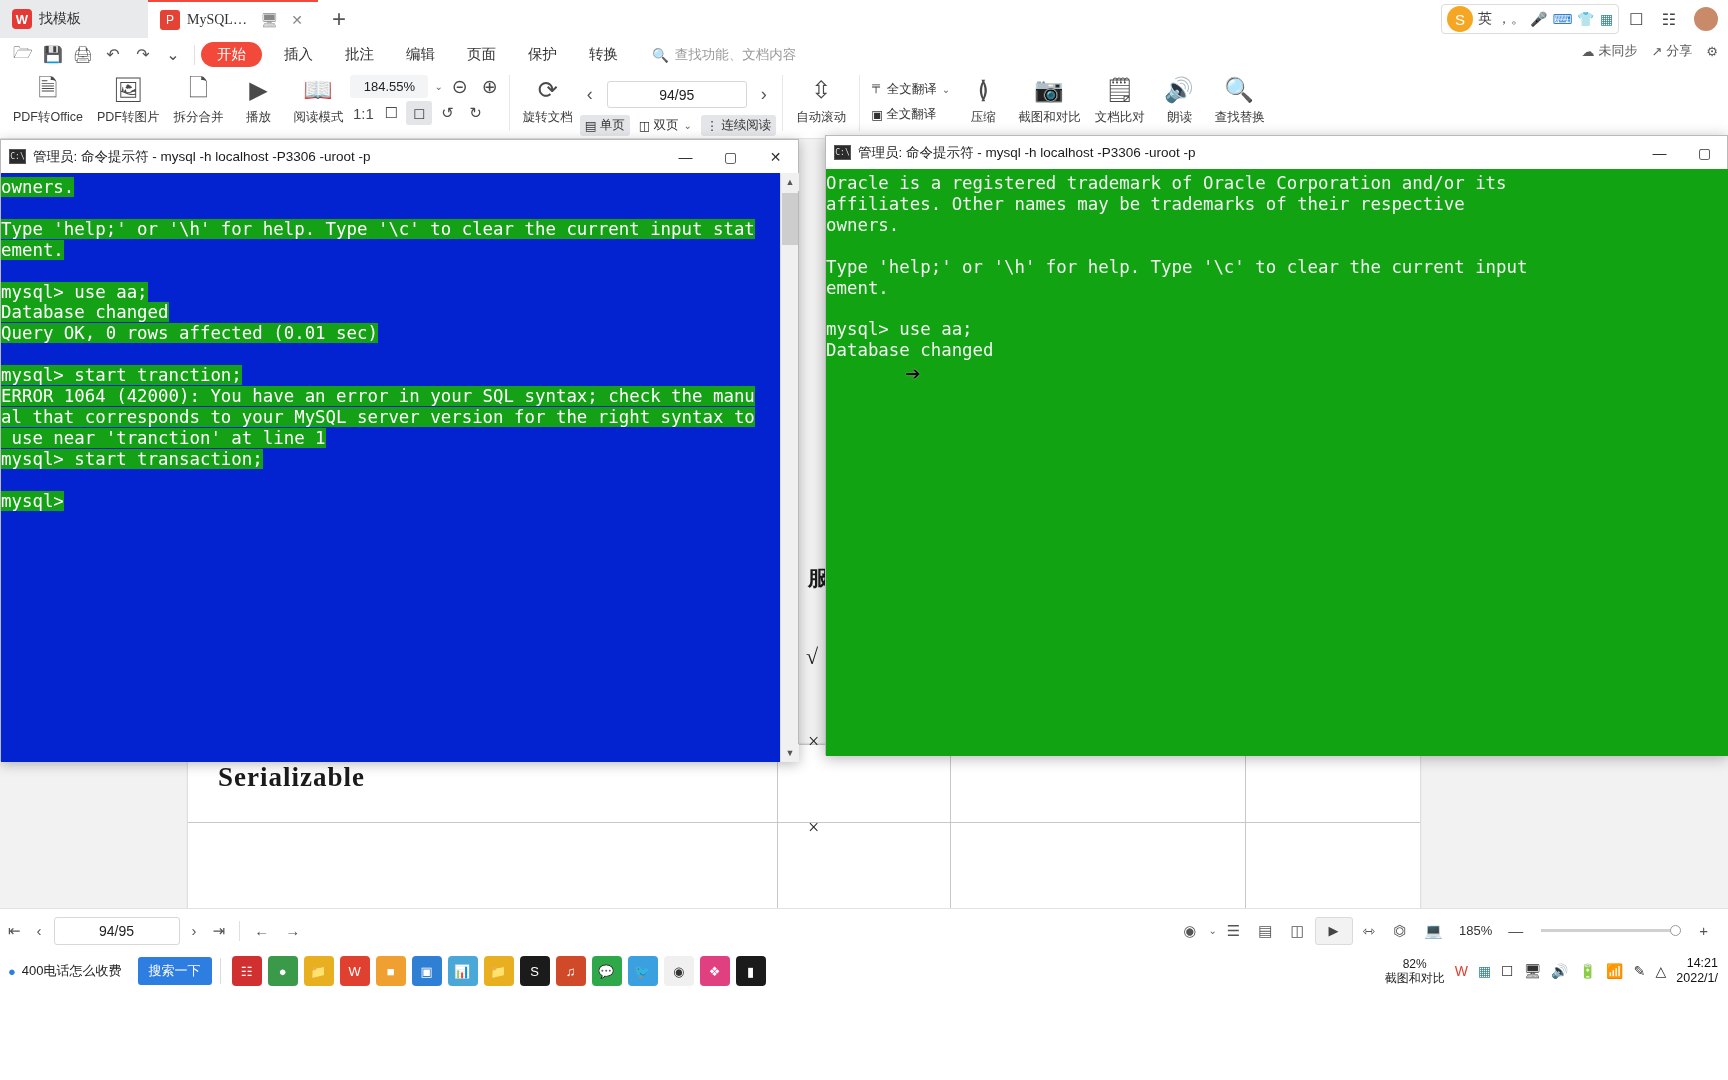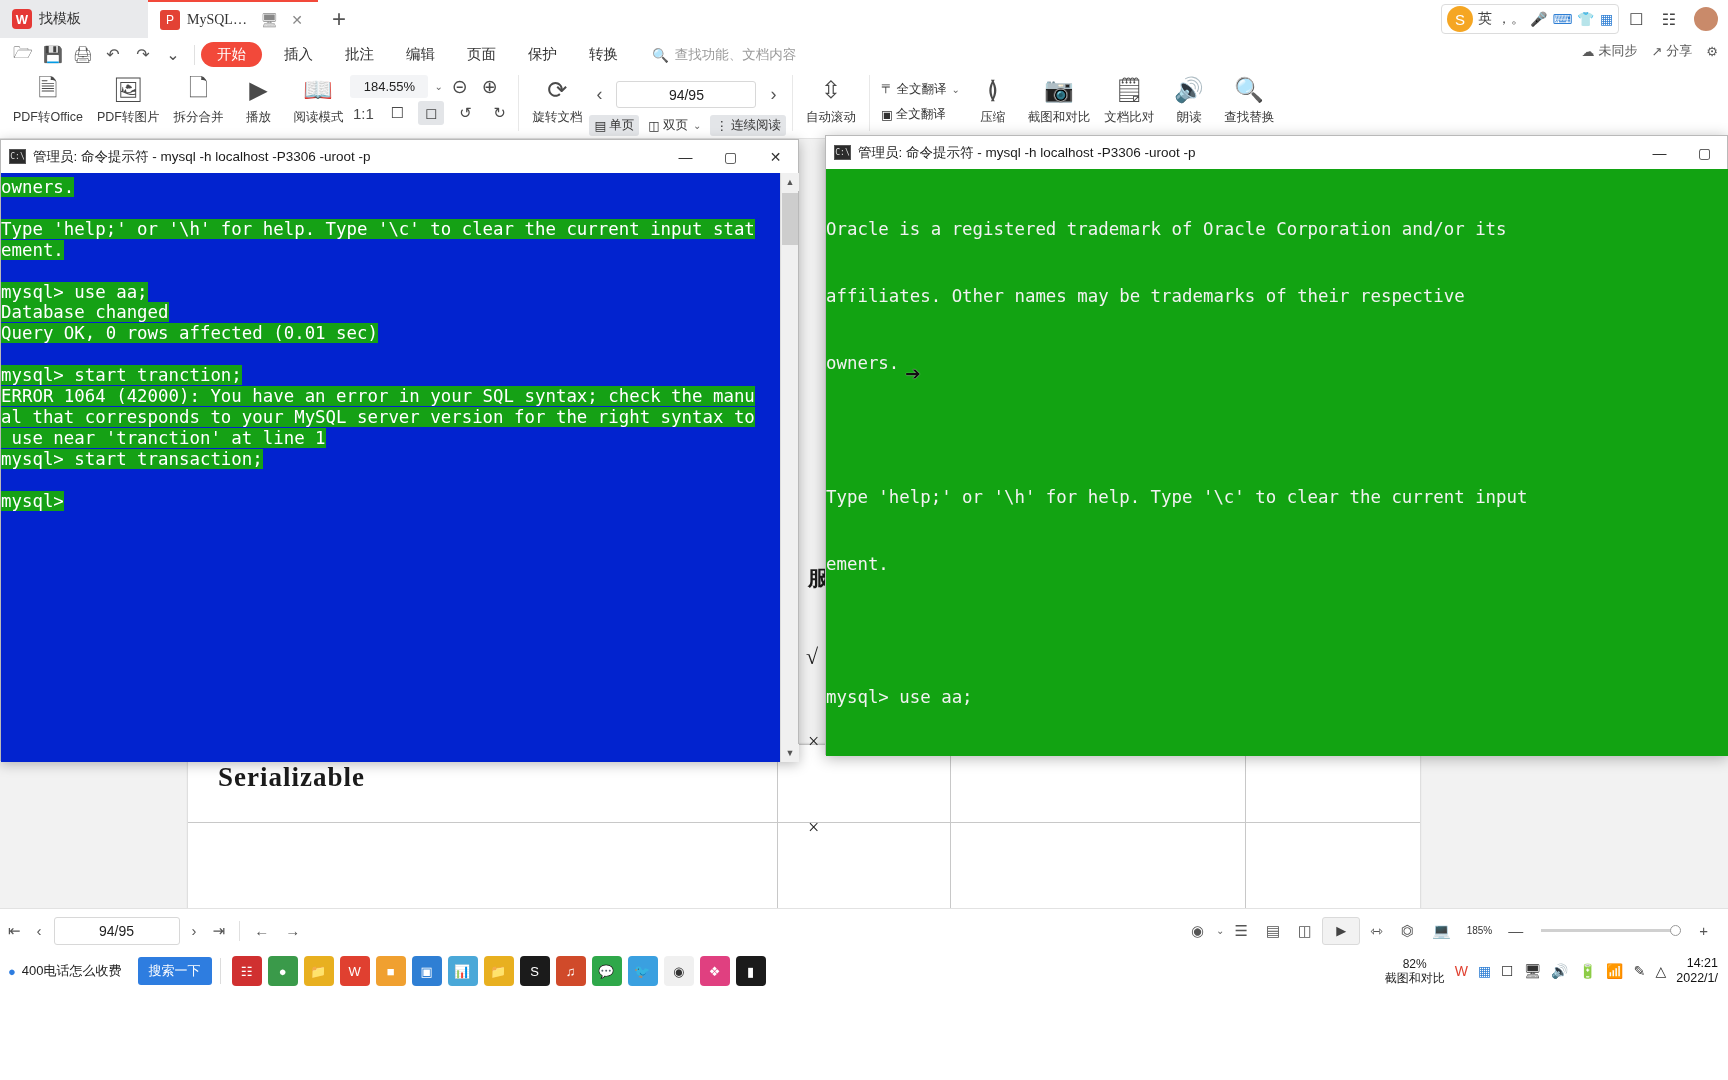--- a/index.html
+++ b/index.html
@@ -81,21 +81,21 @@
   .rb-sep { width:1px; height:56px; background:#e8e8e8; margin:4px 6px 0 6px; }
 
   .zoomwrap { display:flex; flex-direction:column; gap:3px; padding-top:4px;}
   .zoomrow { display:flex; align-items:center; gap:4px;}
   .zoom-field {
     background:#f3f4f6; border-radius:3px; width:78px; height:23px; display:flex;
     align-items:center; justify-content:center; font-size:13px; color:#222;
   }
   .zoom-caret { font-size:10px; color:#666; margin-left:2px;}
   .circ-ico { font-size:19px; color:#4a4a4a; width:26px; text-align:center;}
-  .viewrow { display:flex; align-items:center; gap:8px; }
+  .viewrow { display:flex; align-items:center; gap:2px; }
   .view-ico { font-size:15px; color:#4a4a4a; width:26px; height:24px; display:flex;
     align-items:center; justify-content:center; border-radius:3px;}
   .view-ico.sel { background:#e3e5e8; }
 
   .pagerow { display:flex; align-items:center; gap:7px; padding-top:6px;}
   .pager-arrow { font-size:18px; color:#555; width:20px; text-align:center;}
   .pager-field {
     border:1px solid #d8d8d8; border-radius:3px; width:140px; height:27px;
     display:flex; align-items:center; justify-content:center; font-size:14px; color:#222;
   }
@@ -158,39 +158,39 @@
   
   .cwin2 {
     position:absolute; left:825px; top:135px; width:903px; height:620px;
     background:#ffffff; border:1px solid #b9b9b9; box-shadow:0 3px 14px rgba(0,0,0,.3);
   }
   .cbody2 {
     position:absolute; left:0; top:33px; width:903px; height:587px; background:#12a312;
     font-family:"DejaVu Sans Mono", monospace; font-size:17.4px; line-height:20.9px;
     color:#f2f2f2; overflow:hidden; padding-top:4px;
   }
-  .cbody2 .ln { white-space:pre;margin-top:46px; }
+  .cbody2 .ln { white-space:pre; }
   .cursor-blk { display:inline-block; width:11px; height:15px; background:#d0458f;
      vertical-align:-2px; }
   .mousecursor { position:absolute; left:905px; top:362px; font-size:19px; color:#111;
      text-shadow:0 0 1px #fff; }
 
   
   .botbar {
     position:absolute; left:0; top:908px; width:1728px; height:44px;
     background:#ffffff; border-top:1px solid #e2e2e2; display:flex; align-items:center;
   }
   .bb-ico { font-size:15px; color:#555; padding:0 8px; }
   .bb-field {
     border:1px solid #d8d8d8; border-radius:3px; width:126px; height:28px;
     display:flex; align-items:center; justify-content:center; font-size:14px; color:#222;
     margin:0 4px;
   }
   .bb-right { margin-left:auto; display:flex; align-items:center; gap:2px; padding-right:12px;}
-  .zoomlabel { font-size:10px; color:#333; padding:0 6px;}
+  .zoomlabel { font-size:13px; color:#333; padding:0 6px;}
   .slider { width:140px; height:3px; background:#d0d0d0; position:relative; margin:0 8px;}
   .slider-knob { position:absolute; right:0; top:-4px; width:11px; height:11px; border-radius:50%;
      background:#ffffff; border:1px solid #9a9a9a;}
   .play-btn { width:38px; height:28px; background:#f2f2f2; border:1px solid #dadada; border-radius:3px;
      display:flex; align-items:center; justify-content:center; font-size:13px; color:#444;}
 
   
   .taskbar {
     position:absolute; left:0; top:952px; width:1728px; height:128px; background:#ffffff;
   }

